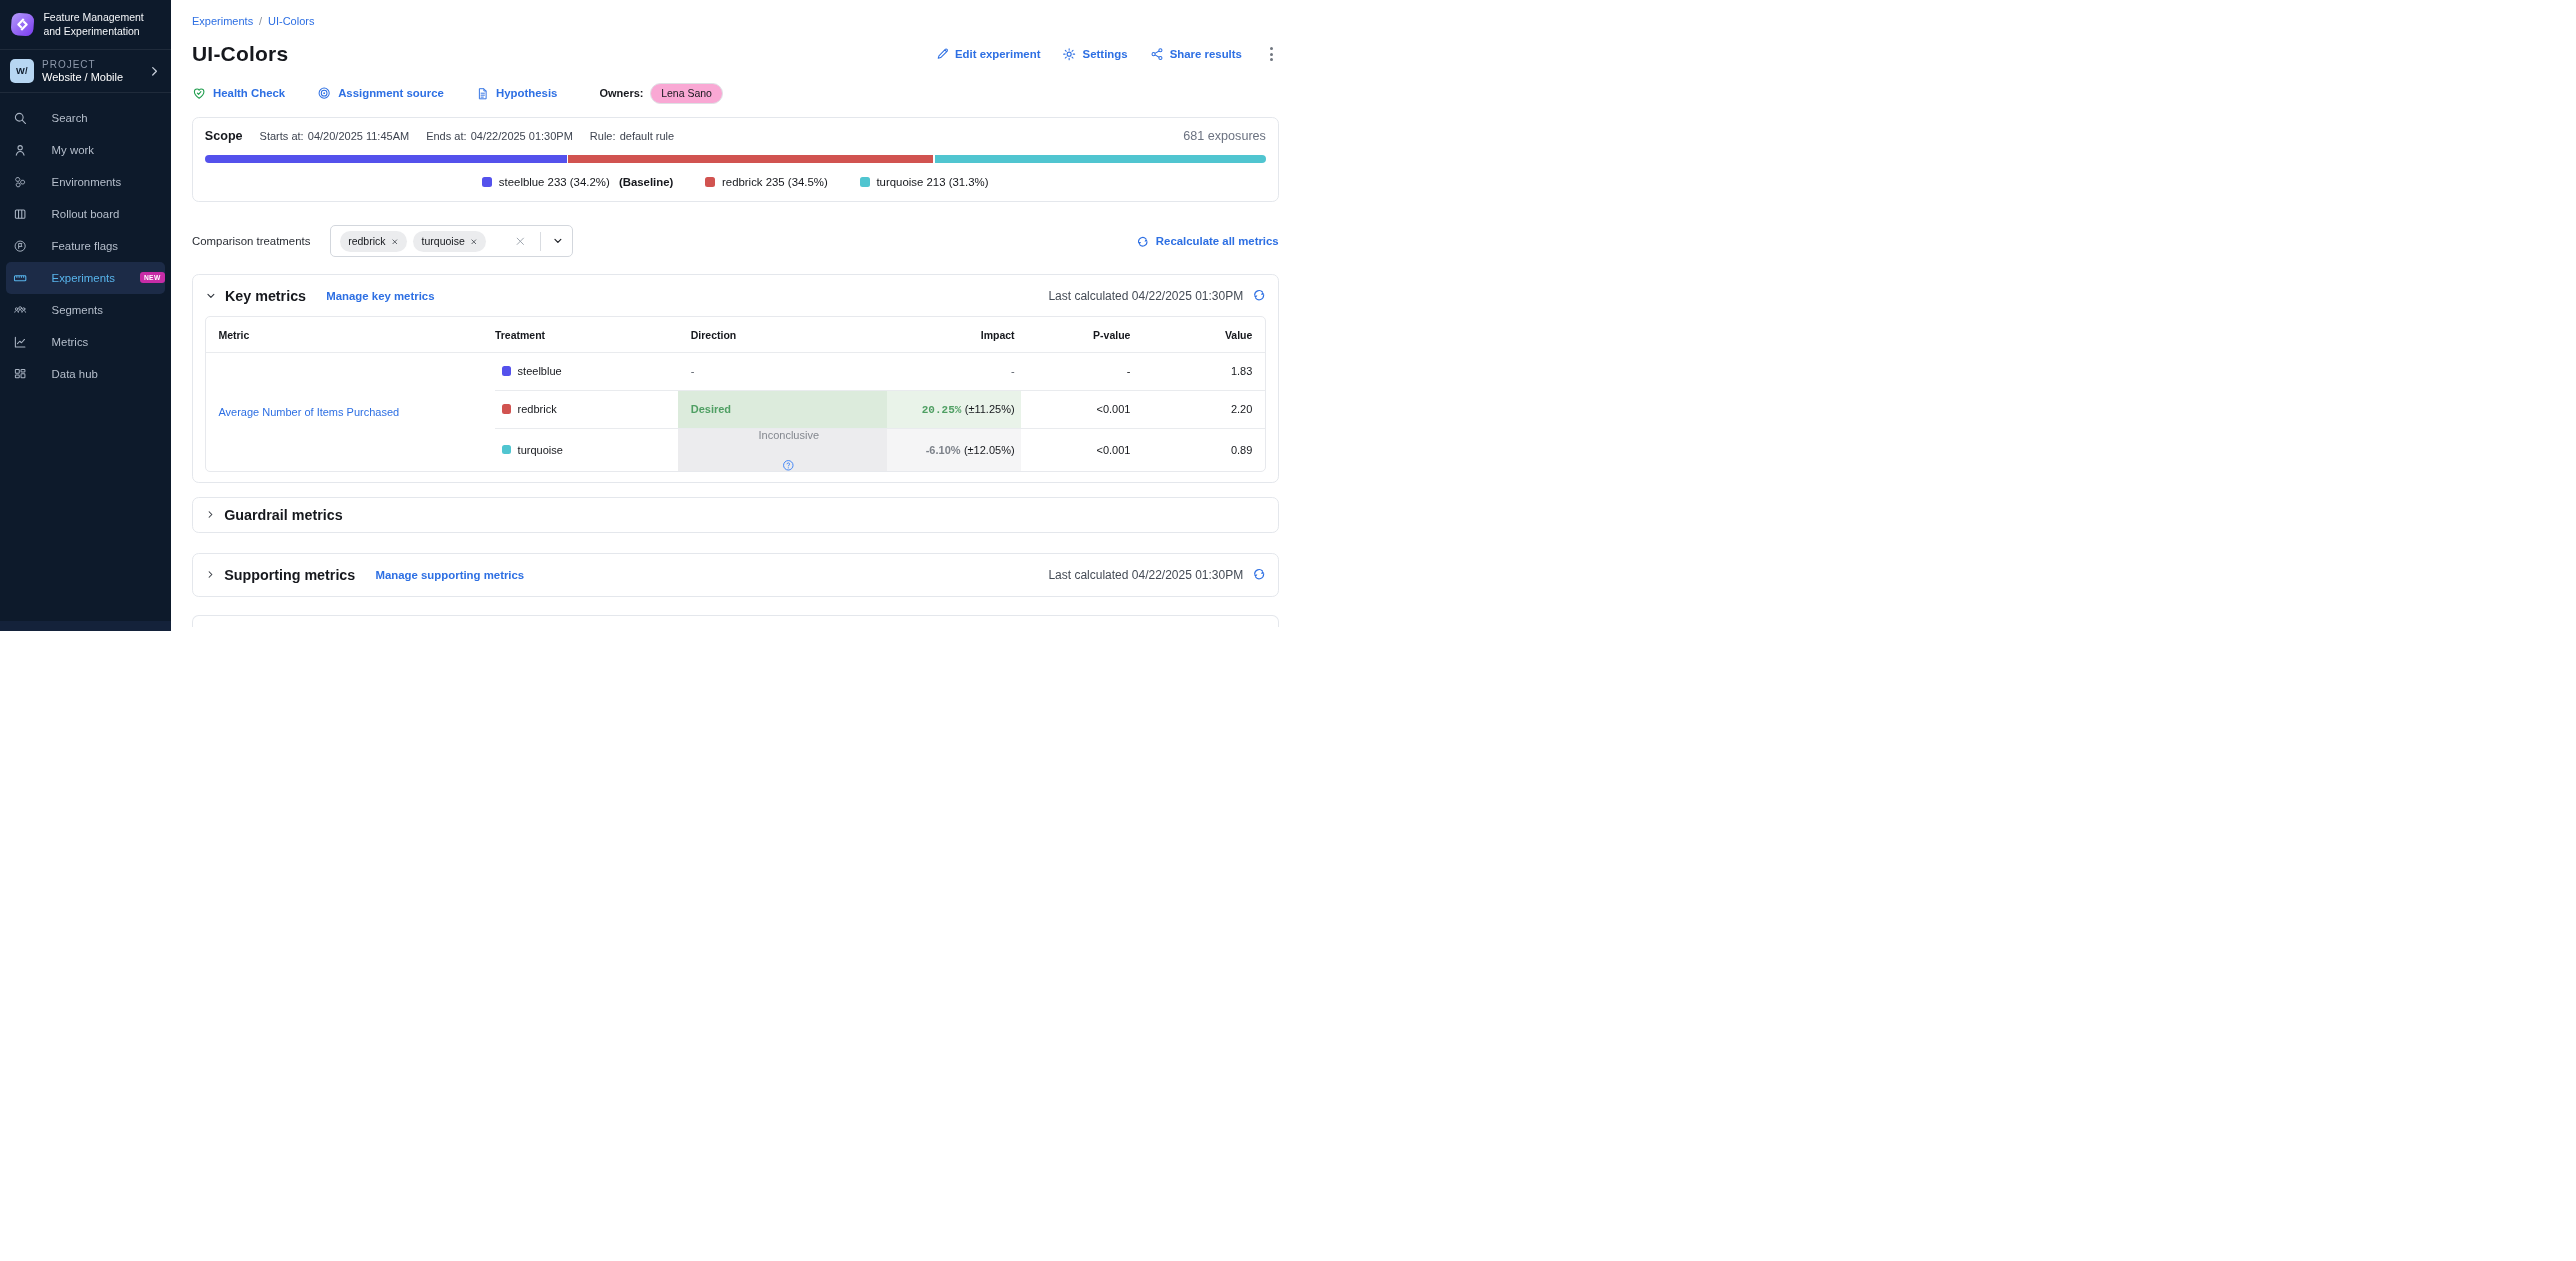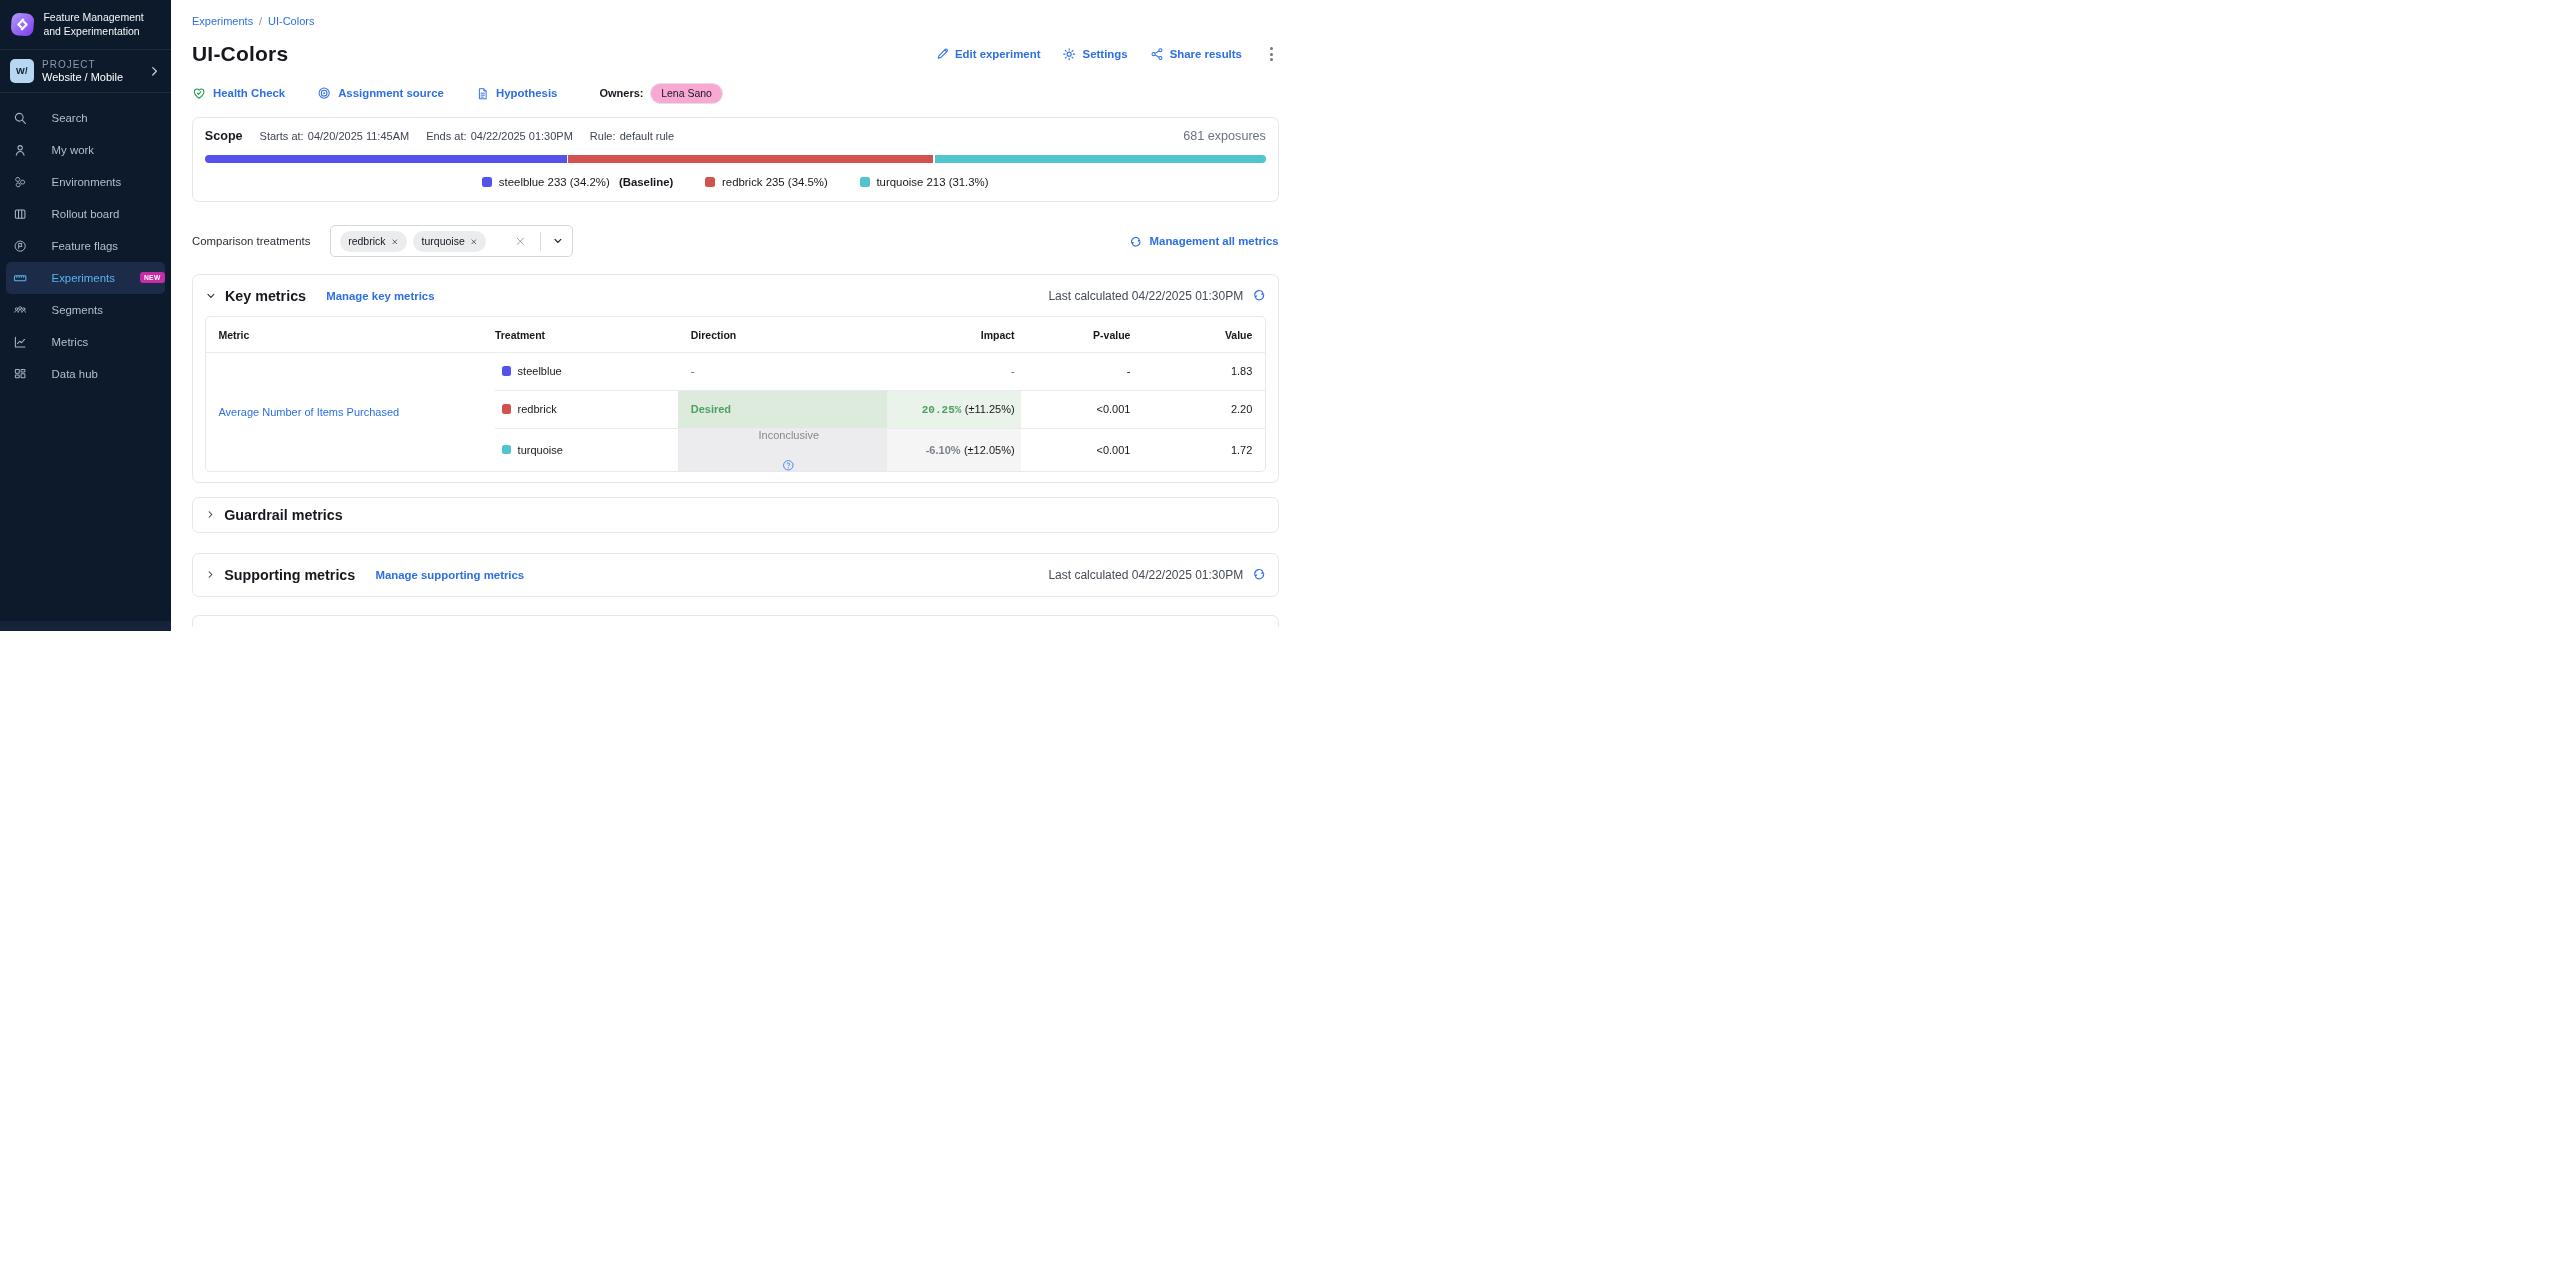--- a/index.html
+++ b/index.html
@@ -437,21 +437,21 @@
         <span class="refresh-icon">
             <svg viewBox="0 0 24 24" width="13.5" height="13.5">
               <g fill="none" stroke="currentColor" stroke-width="2" stroke-linecap="round">
                 <path d="M19.5 12.5a7.5 7.5 0 0 1-13 4.8"></path>
                 <path d="M4.5 11.5a7.5 7.5 0 0 1 13-4.8"></path>
               </g>
               <polygon points="3.2,12.6 9,12.6 6.1,17.2" fill="currentColor"></polygon>
               <polygon points="20.8,11.4 15,11.4 17.9,6.8" fill="currentColor"></polygon>
             </svg>
           </span>
-        <span>Management all metrics</span>
+        <span>Recalculate all metrics</span>
       </span>
     </div>
 
     <section class="section-card">
       <div class="section-head">
         <span class="sec-chevron">
             <svg viewBox="0 0 24 24" width="11.8" height="11.8">
               <path d="M6 9l6 6 6-6" fill="none" stroke="currentColor" stroke-width="2.3" stroke-linecap="round" stroke-linejoin="round"></path>
             </svg>
           </span>
@@ -532,21 +532,21 @@
                       <svg viewBox="0 0 24 24" width="12.6" height="12.6">
                         <circle cx="12" cy="12" r="9" fill="none" stroke="currentColor" stroke-width="1.8"></circle>
                         <path d="M9.6 9.2a2.5 2.5 0 0 1 4.9.6c0 1.6-2.4 2-2.4 3.4" fill="none" stroke="currentColor" stroke-width="1.8" stroke-linecap="round"></path>
                         <circle cx="12" cy="16.8" r="1.1" fill="currentColor"></circle>
                       </svg>
                     </span>
                   </span>
                 </td>
               <td class="impact neutral"><span class="impact-val neutral-val">-6.10%</span><span class="impact-ci">(±12.05%)</span></td>
               <td class="pval">&lt;0.001</td>
-              <td class="value">1.72</td>
+              <td class="value">0.89</td>
             </tr>
           </tbody>
         </table>
       </div>
     </section>
 
     <section class="collapse-card guard-card">
       <span class="sec-chevron">
           <svg viewBox="0 0 24 24" width="11" height="11">
             <path d="M9 6l6 6-6 6" fill="none" stroke="currentColor" stroke-width="2.3" stroke-linecap="round" stroke-linejoin="round"></path>

